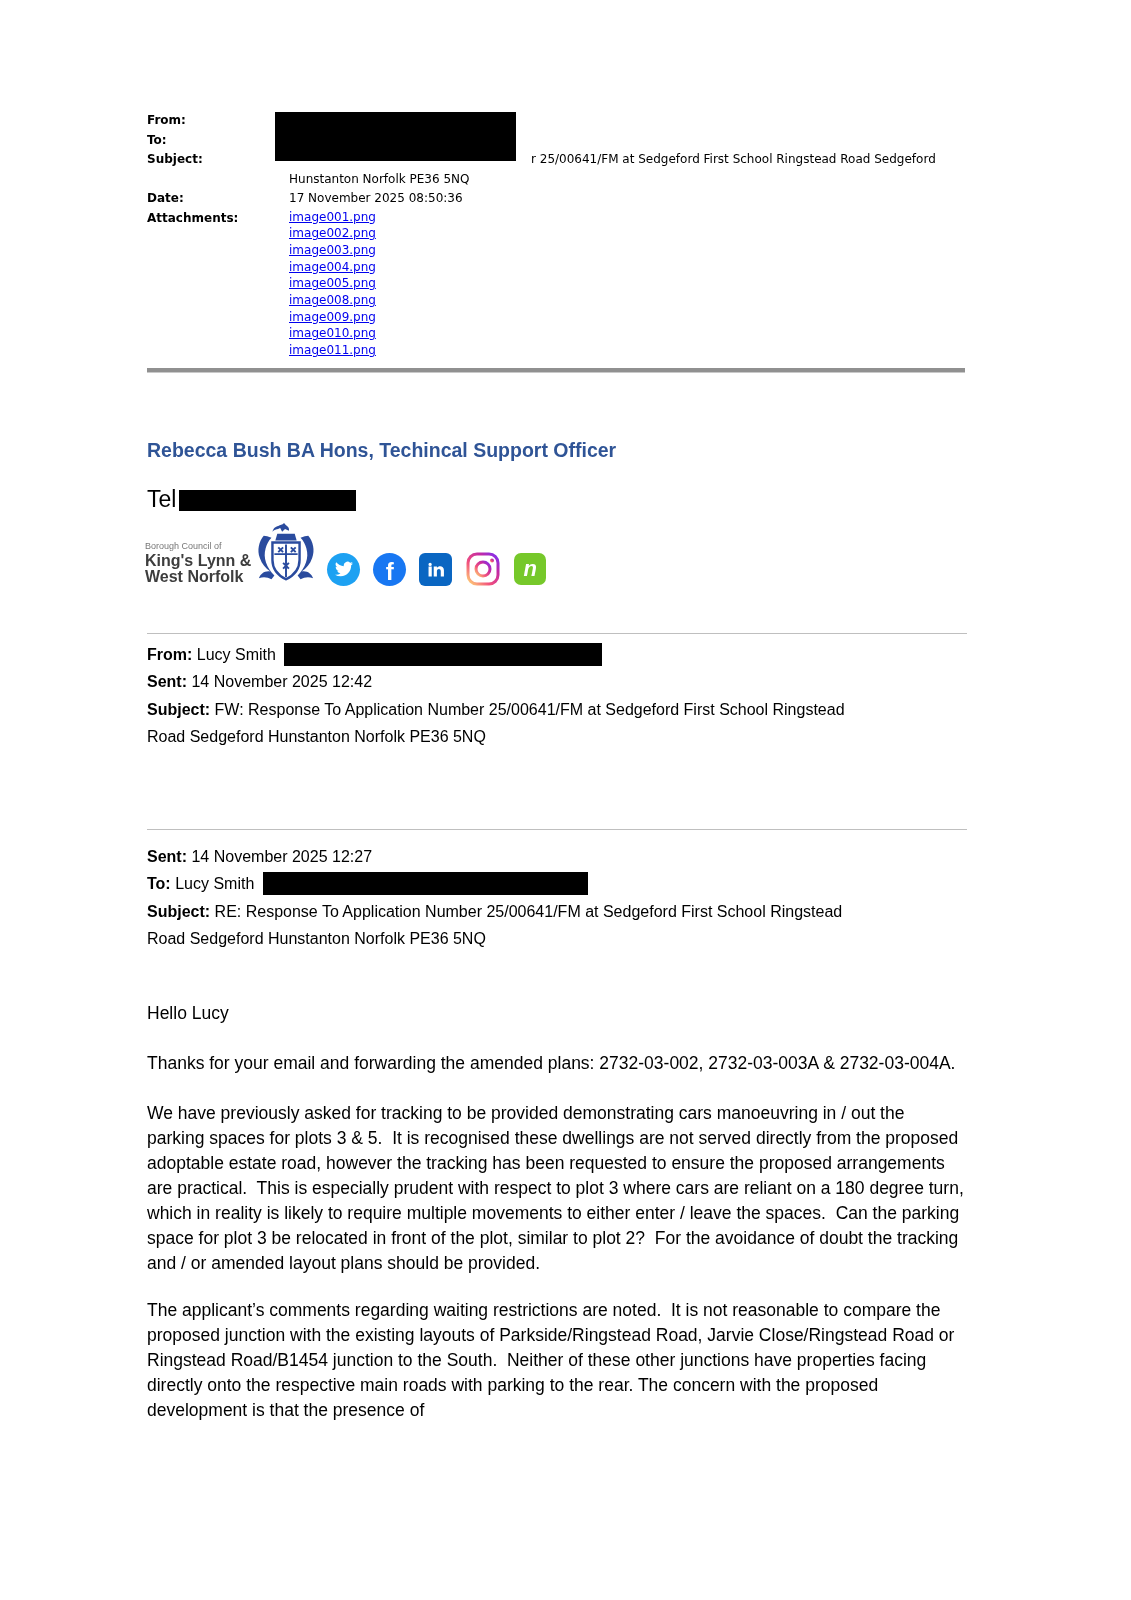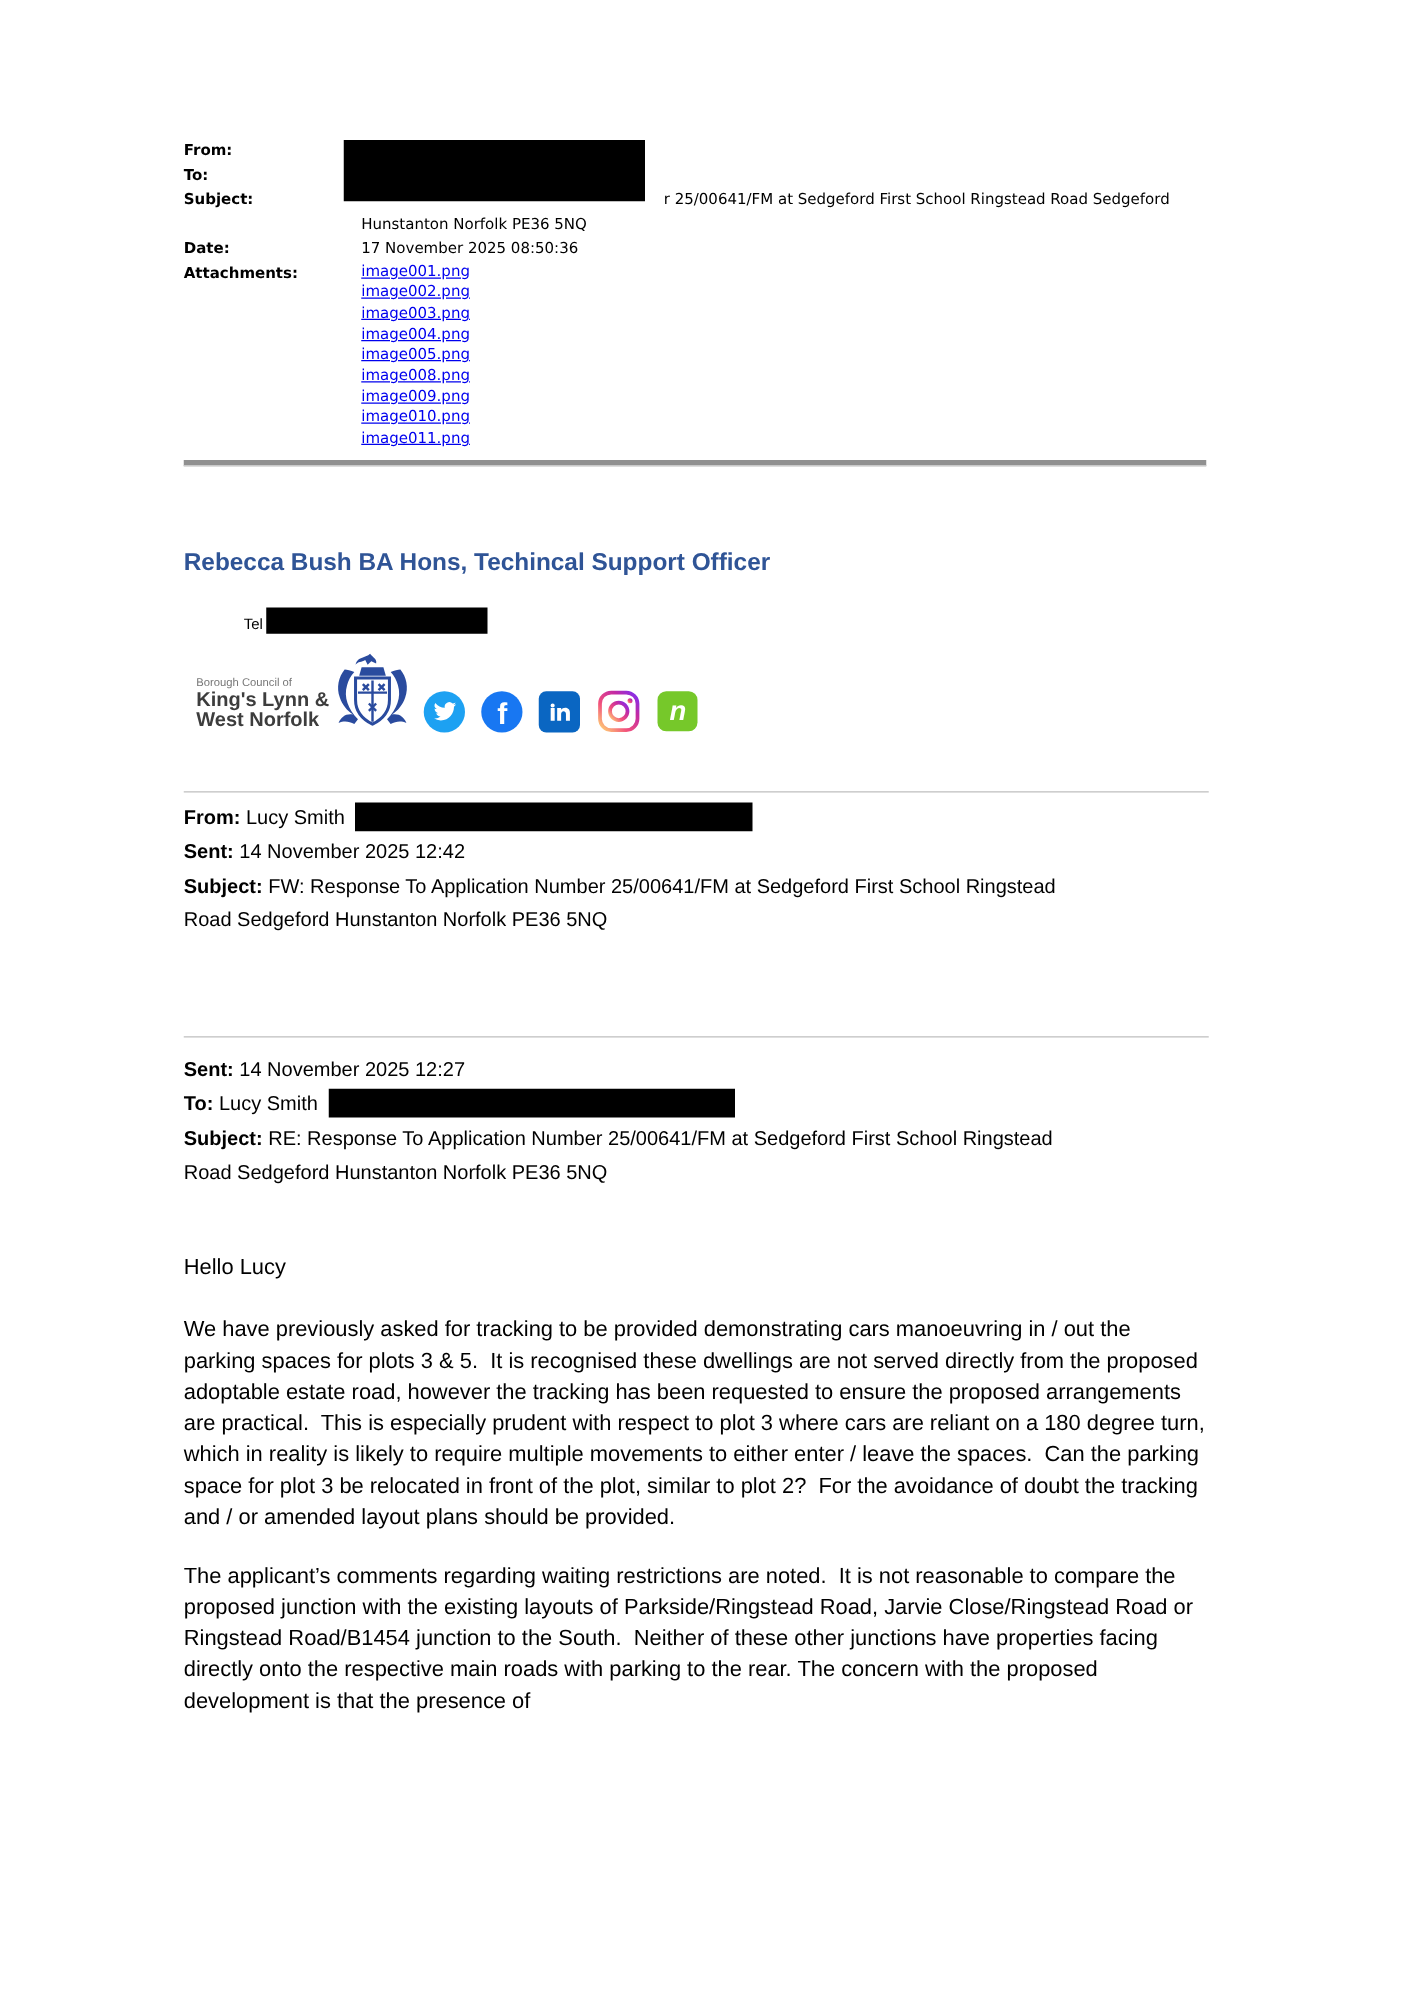--- a/index.html
+++ b/index.html
@@ -17,23 +17,23 @@
   .subject-l1{padding-left:242px;}
   .top-redact{position:absolute;left:128px;top:1px;width:241px;height:49px;background:#000;}
   .attach-links a{display:block;color:#0000EE;text-decoration:underline;line-height:16.7px;}
 
   
   .big-rule{left:147px;top:368px;width:818px;height:4px;background:#909090;border-bottom:1px solid #c9c9c9;}
   .thin-rule{height:1px;background:#bfbfbf;}
 
   
   .sig-name{left:147px;top:439px;font-size:19.5px;font-weight:bold;color:#2F5496;position:absolute;}
-  .tel-row{left:147px;top:486px;font-size:12px;position:absolute;margin-left:48px;}
+  .tel-row{left:147px;top:486px;font-size:23px;position:absolute;}
   .tel-redact{width:177px;height:21px;vertical-align:-4px;margin-left:3px;}
-  .logo-row{left:157px;top:521px;height:72px;display:flex;align-items:flex-end;position:absolute;}
+  .logo-row{left:145px;top:521px;height:72px;display:flex;align-items:flex-end;position:absolute;}
   .council-text{line-height:16px;padding-bottom:8px;}
   .council-small{font-size:9px;color:#777;line-height:11px;margin-bottom:1px;}
   .council-big{font-size:16px;font-weight:bold;color:#3d3d3d;}
   .crest{margin-left:4px;}
   .social{display:flex;align-items:center;gap:13px;margin-left:10px;padding-bottom:6px;}
   .sicon{width:33px;height:33px;border-radius:50%;display:flex;align-items:center;justify-content:center;}
   .sq{border-radius:7px;}
   .fb-f{color:#fff;font-weight:bold;font-size:24px;font-family:"Liberation Sans",sans-serif;margin-top:6px;}
   .nd{width:32px;height:32px;border-radius:7px;display:flex;align-items:center;justify-content:center;
       color:#fff;font-weight:bold;font-size:22px;font-family:"Liberation Sans",sans-serif;font-style:italic;}
@@ -185,17 +185,18 @@
     </p>
     <p>
       <span class="ql">Subject:</span>
       <span>RE: Response To Application Number 25/00641/FM at Sedgeford First School Ringstead</span><br>
       <span>Road Sedgeford Hunstanton Norfolk PE36 5NQ</span>
     </p>
   </div>
 
   <div class="mbody">
     <p>Hello Lucy</p>
+    <p>Thanks for your email and forwarding the amended plans: 2732-03-002, 2732-03-003A &amp; 2732-03-004A.</p>
     <p>We have previously asked for tracking to be provided demonstrating cars manoeuvring in / out the parking spaces for plots 3 &amp; 5.  It is recognised these dwellings are not served directly from the proposed adoptable estate road, however the tracking has been requested to ensure the proposed arrangements are practical.  This is especially prudent with respect to plot 3 where cars are reliant on a 180 degree turn, which in reality is likely to require multiple movements to either enter / leave the spaces.  Can the parking space for plot 3 be relocated in front of the plot, similar to plot 2?  For the avoidance of doubt the tracking and / or amended layout plans should be provided.</p>
     <p style="margin-top:22px;">The applicant’s comments regarding waiting restrictions are noted.  It is not reasonable to compare the proposed junction with the existing layouts of Parkside/Ringstead Road, Jarvie Close/Ringstead Road or Ringstead Road/B1454 junction to the South.  Neither of these other junctions have properties facing directly onto the respective main roads with parking to the rear. The concern with the proposed development is that the presence of</p>
   </div>
 
 </div>
 
 </body></html>

